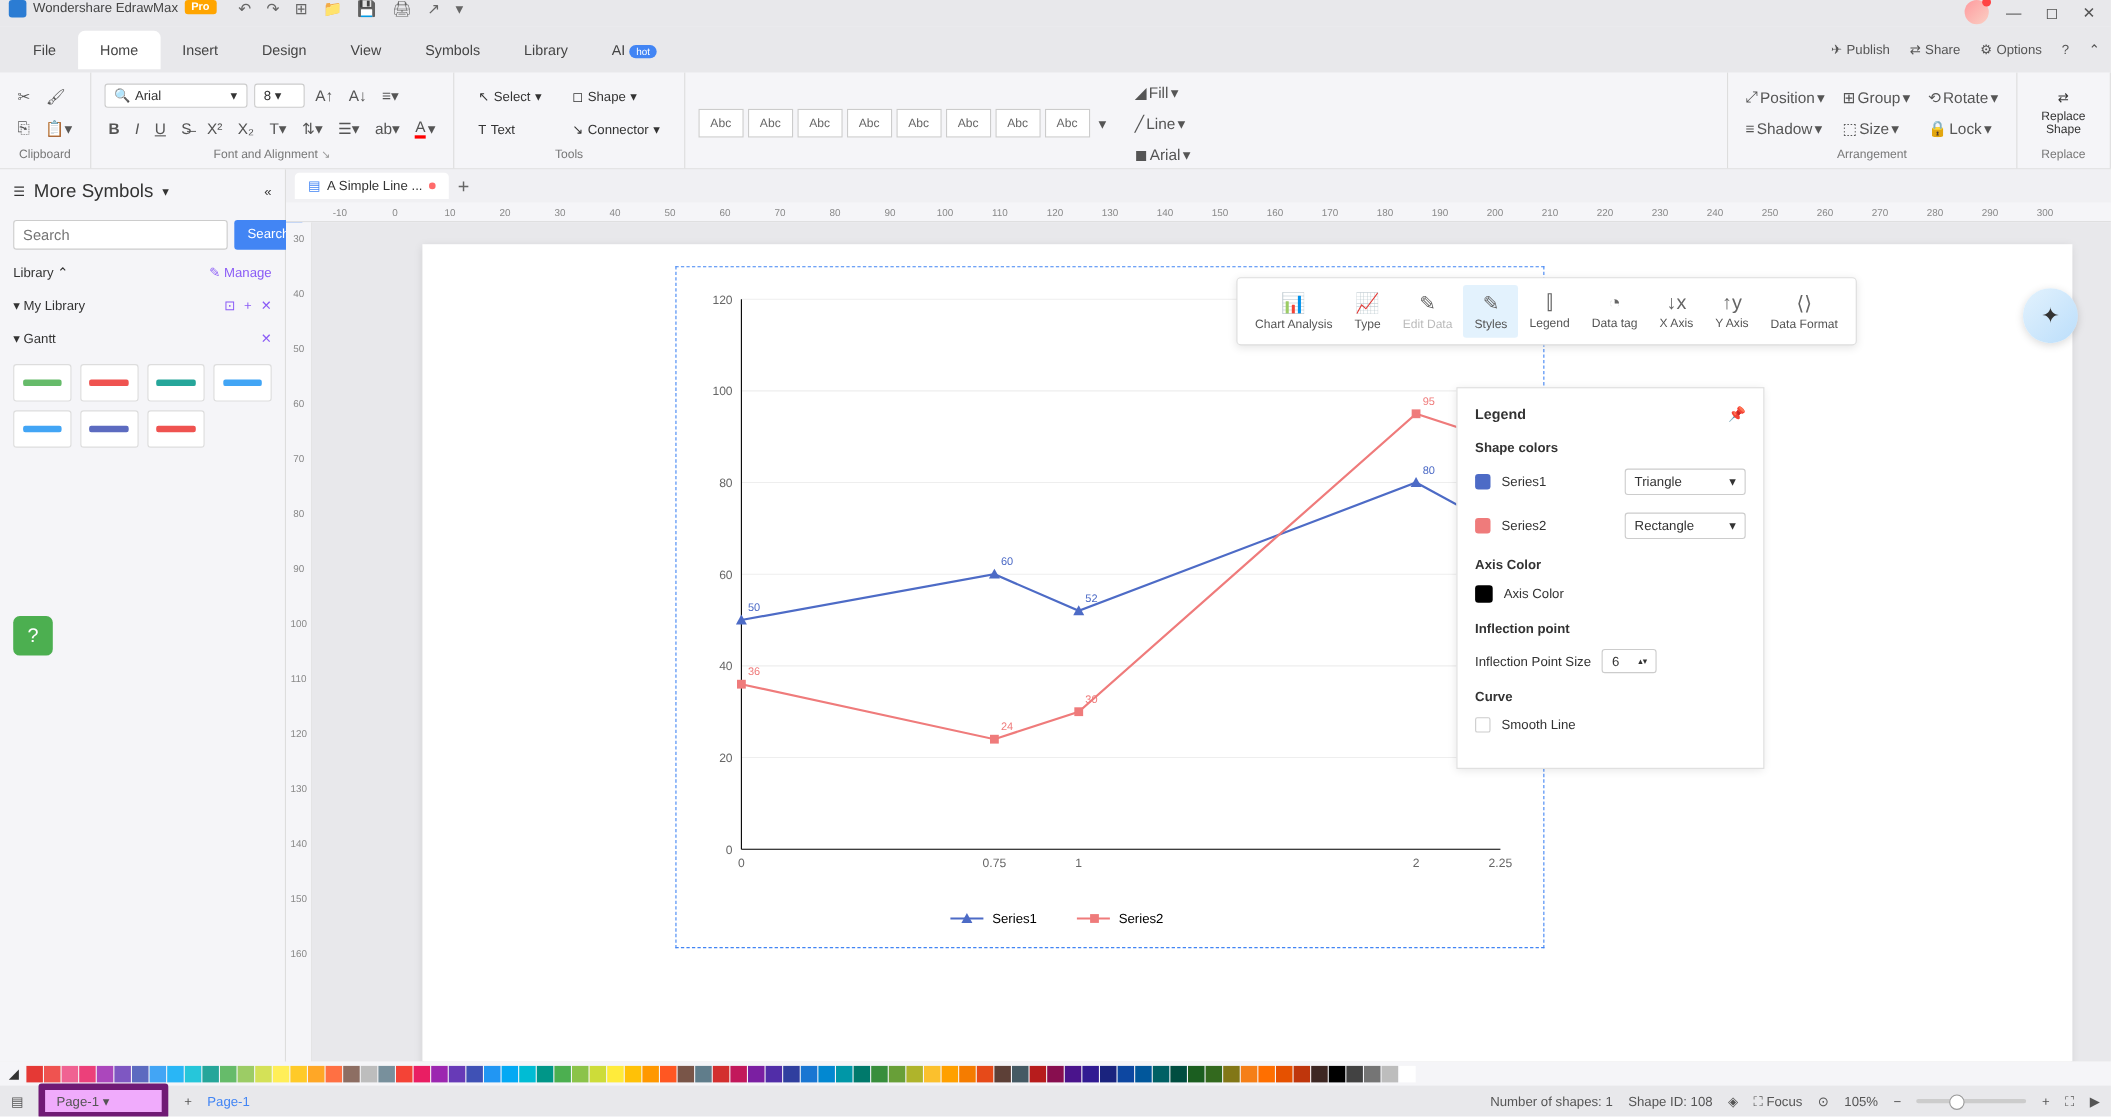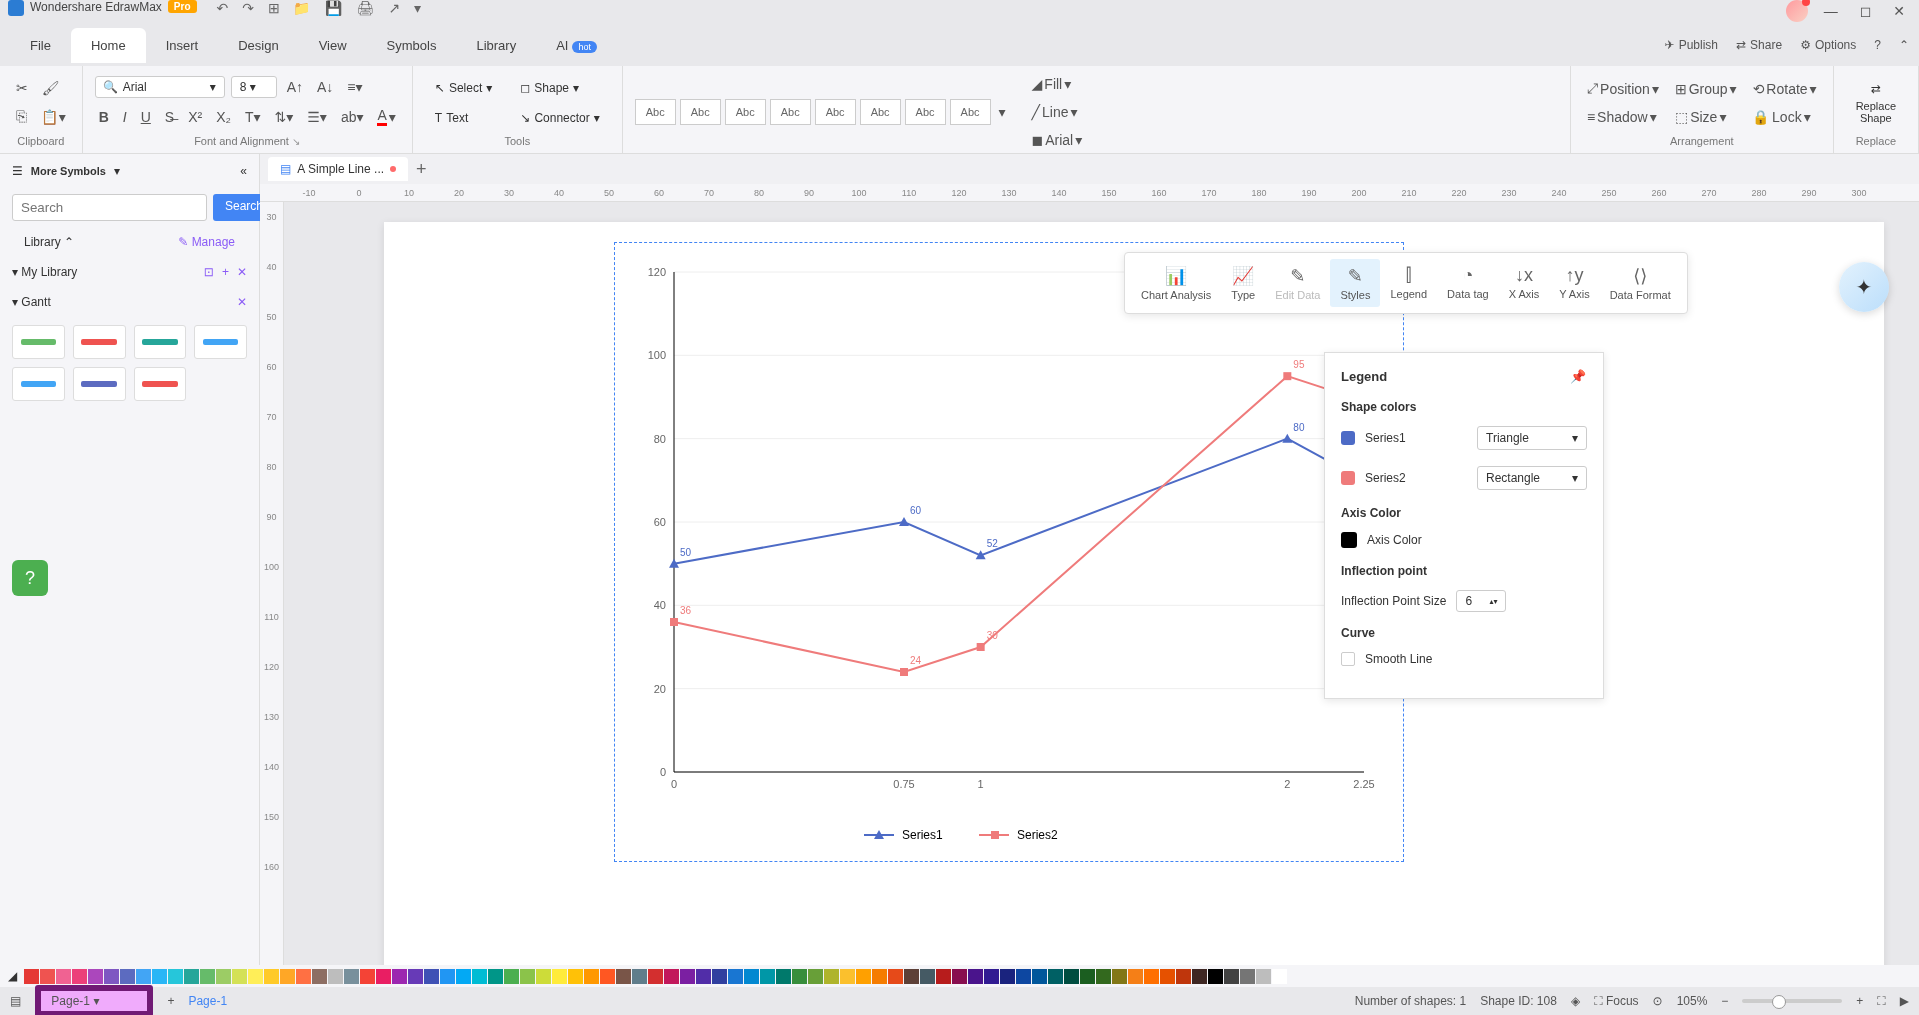--- a/index.html
+++ b/index.html
@@ -32,26 +32,26 @@
 .rbtn-lg{padding:6px 10px;display:flex;align-items:center;gap:4px;cursor:pointer}
 .font-sel{border:1px solid #ccc;background:#fff;padding:3px 8px;border-radius:3px;width:130px;display:flex;align-items:center;gap:4px}
 .size-sel{border:1px solid #ccc;background:#fff;padding:3px 8px;border-radius:3px;width:46px}
 .style-box{border:1px solid #ccc;background:#fff;padding:6px 10px;font-size:11px;color:#666;cursor:pointer}
 .style-carousel{display:flex;gap:4px}
 .launcher{font-size:10px;color:#999;cursor:pointer;align-self:flex-end}
 
 .workspace{display:flex;height:calc(100% - 24px - 42px - 88px - 22px - 28px)}
 .left-panel{width:260px;background:#f5f5f8;border-right:1px solid #ddd;display:flex;flex-direction:column}
 .lp-header{padding:10px 12px;display:flex;align-items:center;gap:8px}
-.lp-title{font-weight:bold;font-size:11px}
+.lp-title{font-weight:normal;font-size:17px}
 .collapse-btn{margin-left:auto;cursor:pointer}
 .search-row{padding:6px 12px;display:flex;gap:6px}
 .search-input{flex:1;border:1px solid #ccc;padding:5px 8px;border-radius:3px;background:#fff}
 .search-btn{background:#4285f4;color:#fff;padding:5px 12px;border-radius:3px;cursor:pointer;font-size:12px}
-.lib-row{padding:8px 24px;display:flex;align-items:center;font-size:12px}
+.lib-row{padding:8px 12px;display:flex;align-items:center;font-size:12px}
 .lib-actions{margin-left:auto;display:flex;gap:8px;color:#8b5cf6;cursor:pointer}
 .lib-section{padding:8px 12px;font-size:12px;display:flex;align-items:center}
 .lib-drop{padding:20px;text-align:center;color:#999;font-size:11px;line-height:1.5}
 .gantt-thumbs{display:grid;grid-template-columns:repeat(4,1fr);gap:8px;padding:8px 12px}
 .thumb{height:34px;border:1px solid #ddd;background:#fff;border-radius:3px;cursor:pointer;display:flex;align-items:center;justify-content:center}
 .thumb-bar{width:70%;height:6px;border-radius:2px}
 .help-btn{position:absolute;left:12px;top:560px;width:36px;height:36px;background:#4caf50;border-radius:6px;display:flex;align-items:center;justify-content:center;color:#fff;font-size:18px;cursor:pointer}
 
 .canvas-area{flex:1;display:flex;flex-direction:column;position:relative}
 .tabs{height:30px;display:flex;align-items:center;padding:0 8px;background:#f0f0f3}

